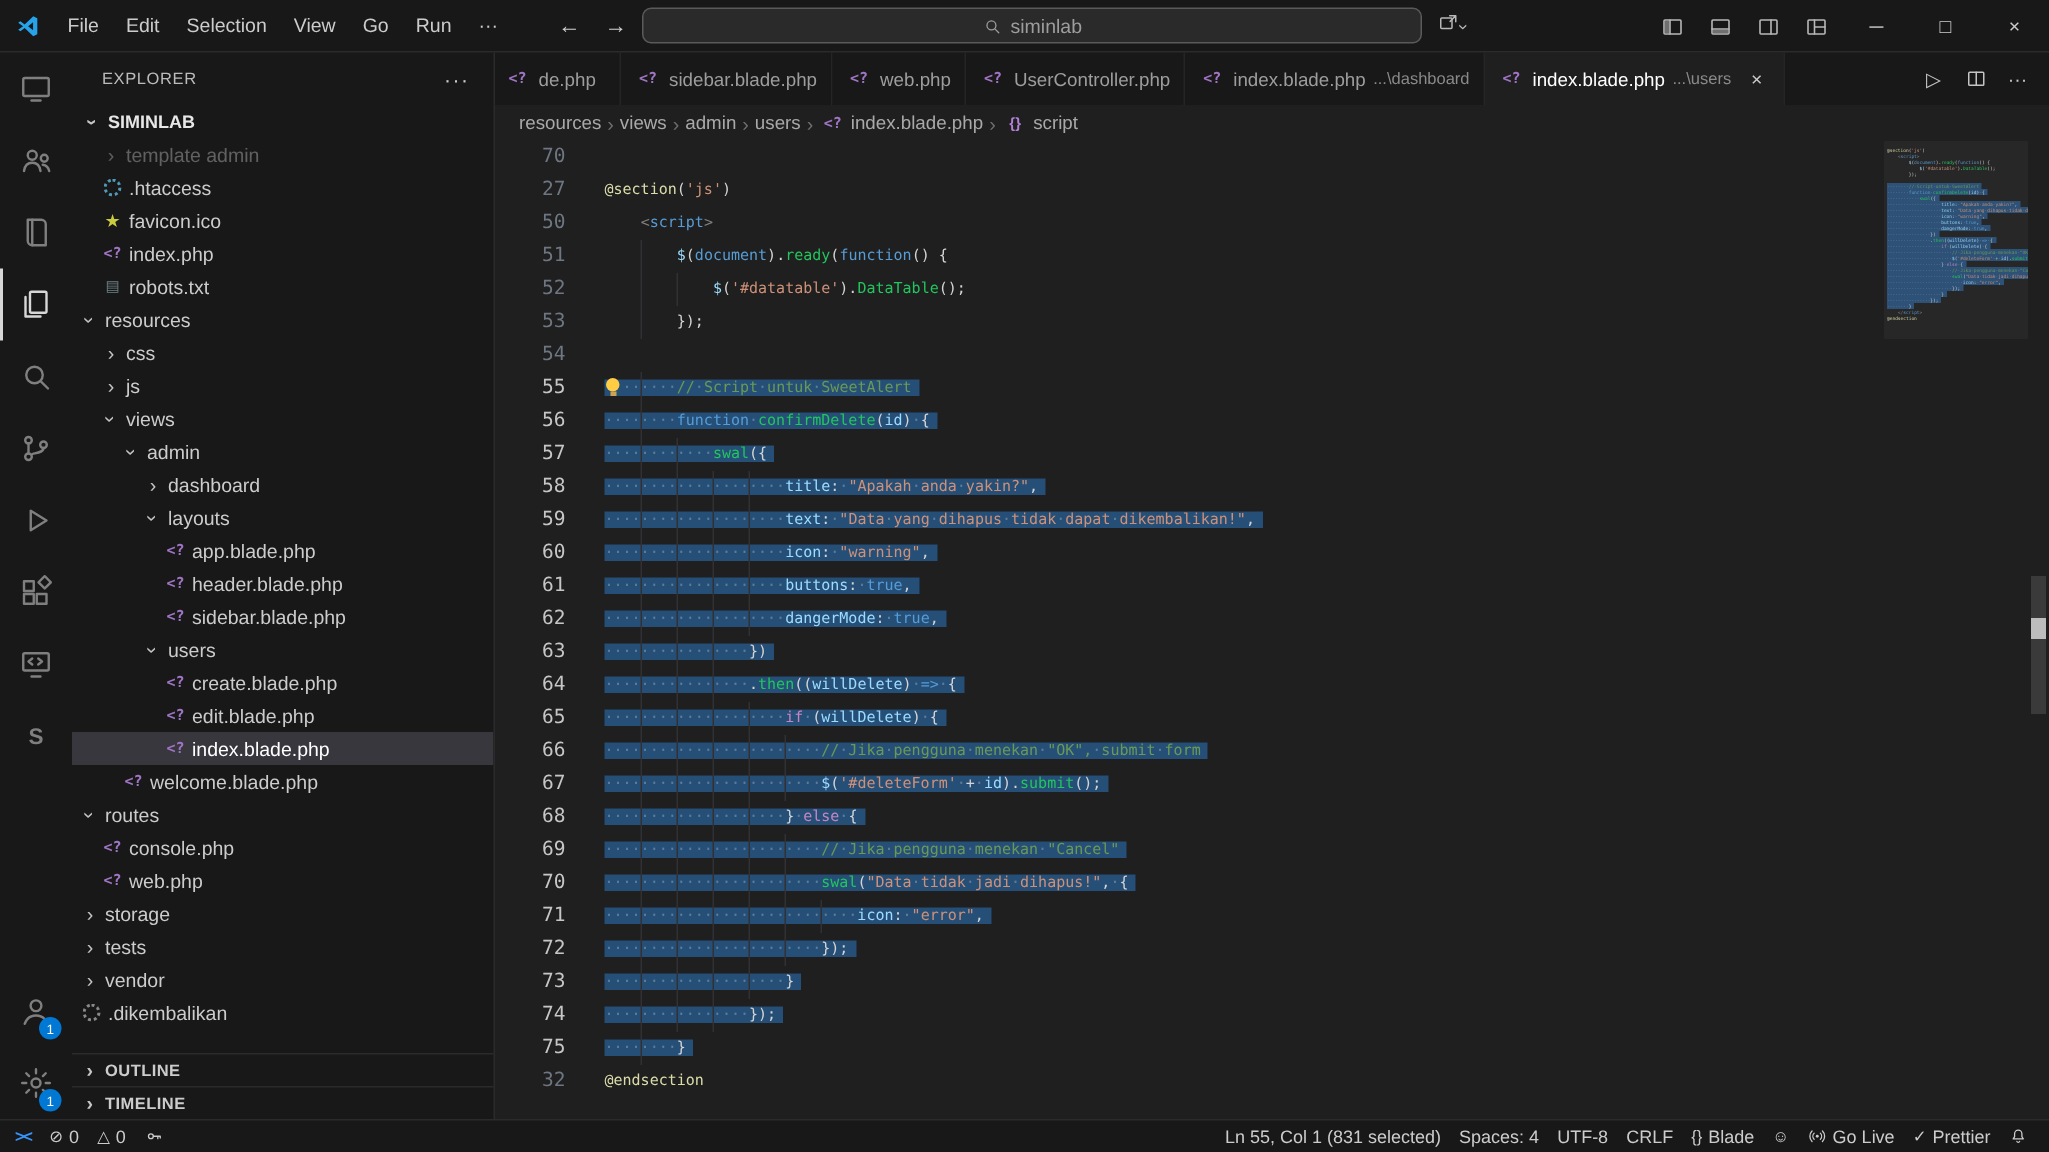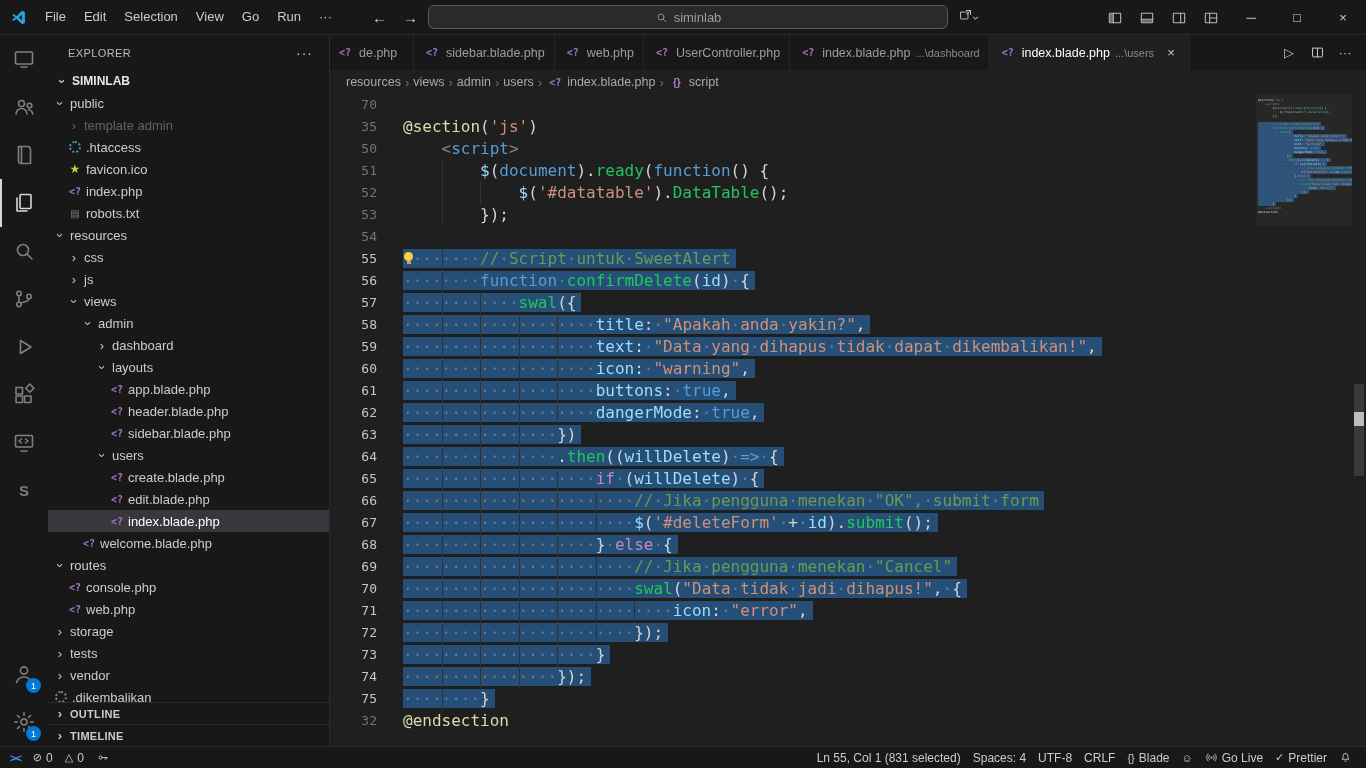--- a/index.html
+++ b/index.html
@@ -67,21 +67,21 @@
 .ea-btn{width:26px;height:26px;display:flex;align-items:center;justify-content:center;font-size:13px}
 .ea-btn svg{width:15px;height:15px}
 .breadcrumbs{height:24px;display:flex;align-items:center;padding-left:16px;font-size:12.5px;color:#a9a9a9;gap:4px;flex:none;background:#1f1f1f}
 .bc-sep{color:#6e6e6e;font-size:13px}
 .bc-item{display:flex;align-items:center;gap:3px}
 .codewrap{flex:1;display:flex;min-height:0}
 .codearea{flex:1;overflow:hidden;min-width:0}
 .code-line{display:flex;height:22px;white-space:pre}
 .ln{width:47px;flex:none;text-align:right;font-family:"DejaVu Sans Mono",monospace;font-size:13px;line-height:22px;color:#6e7681}
 .code-line.sel .ln{color:#c6c6c6}
-.lt{margin-left:26px;font-family:"DejaVu Sans Mono",monospace;font-size:16px;line-height:22px;position:relative;color:#d4d4d4}
+.lt{margin-left:26px;font-family:"DejaVu Sans Mono",monospace;font-size:10px;line-height:22px;position:relative;color:#d4d4d4}
 .selspan{background:#264f78;padding-right:5px}
 .guide{position:absolute;top:0;bottom:0;width:1px;background:#313135}
 .ws{color:rgba(220,220,220,.32)}
 .tk-p{color:#d4d4d4}.tk-k{color:#569cd6}.tk-c{color:#c586c0}.tk-f{color:#22c55e}.tk-s{color:#ce9178}
 .tk-m{color:#6a9955}.tk-v{color:#9cdcfe}.tk-b{color:#808080}.tk-t{color:#569cd6}.tk-d{color:#dcdcaa}
 .bulb{position:absolute;left:1px;top:4px;width:9px;height:9px;border-radius:50%;background:#ffcc44;z-index:3}
 .bulb::after{content:"";position:absolute;left:2.5px;top:9px;width:4px;height:3px;background:#caa355}
 .minimap{width:96px;flex:none;position:relative;overflow:hidden;background:#1f1f1f}
 .minimap .code-line{height:4px}
 .minimap .lt{margin-left:2px;font-size:3px;line-height:4px}
@@ -264,24 +264,20 @@
     <div class="sidebar" data-name="explorer-sidebar">
       <div class="sb-header" data-name="sidebar-header">
         <span class="sb-title" data-name="sidebar-title">EXPLORER</span>
         <span class="sb-more" data-name="sidebar-more-actions">···</span>
       </div>
       <div class="project-row" data-name="project-root-row">
         <span class="twistie open" data-name="chevron-icon">›</span>
         <span class="tree-label" data-name="project-name">SIMINLAB</span>
       </div>
       <div class="tree" data-name="file-tree">
-          <div class="tree-row" data-name="folder-public" style="padding-left: 4px;">
-            <span class="twistie open" data-name="chevron-icon">›</span>
-            <span class="tree-label" data-name="item-label">public</span>
-          </div>
           <div class="tree-row dim" data-name="folder-template-admin" style="padding-left: 18px;">
             <span class="twistie" data-name="chevron-icon">›</span>
             <span class="tree-label" data-name="item-label">template admin</span>
           </div>
           <div class="tree-row" data-name="file-htaccess" style="padding-left: 18px;">
             <span class="fi fi-gear-blue" data-name="gear-icon"></span>
             <span class="tree-label" data-name="item-label">.htaccess</span>
           </div>
           <div class="tree-row" data-name="file-favicon-ico" style="padding-left: 18px;">
             <span class="fi fi-star" data-name="star-icon">★</span>
@@ -461,21 +457,21 @@
           </span>
           <span class="bc-sep" data-name="chevron-right-icon">›</span>
           <span class="bc-item" data-name="breadcrumb-script">
             <span class="fi fi-symbol" data-name="symbol-module-icon">{}</span>
             <span data-name="breadcrumb-label">script</span>
           </span>
         </div>
       <div class="codewrap" data-name="code-region">
         <div class="codearea" data-name="code-editor">
             <div class="code-line" data-name="code-line-48"><div class="ln" data-name="line-number">70</div><div class="lt" data-name="line-text"></div></div>
-            <div class="code-line" data-name="code-line-49"><div class="ln" data-name="line-number">35</div><div class="lt" data-name="line-text"><span class="tk-d" data-name="code-token">@section</span><span class="tk-p" data-name="code-token">(</span><span class="tk-s" data-name="code-token">'js'</span><span class="tk-p" data-name="code-token">)</span></div></div>
+            <div class="code-line" data-name="code-line-49"><div class="ln" data-name="line-number">27</div><div class="lt" data-name="line-text"><span class="tk-d" data-name="code-token">@section</span><span class="tk-p" data-name="code-token">(</span><span class="tk-s" data-name="code-token">'js'</span><span class="tk-p" data-name="code-token">)</span></div></div>
             <div class="code-line" data-name="code-line-50"><div class="ln" data-name="line-number">50</div><div class="lt" data-name="line-text"><span class="tk-p" data-name="code-token">    </span><span class="tk-b" data-name="code-token">&lt;</span><span class="tk-t" data-name="code-token">script</span><span class="tk-b" data-name="code-token">&gt;</span></div></div>
             <div class="code-line" data-name="code-line-51"><div class="ln" data-name="line-number">51</div><div class="lt" data-name="line-text"><span class="guide" data-name="indent-guide" style="left: 4ch;"></span><span class="tk-p" data-name="code-token">        </span><span class="tk-v" data-name="code-token">$</span><span class="tk-p" data-name="code-token">(</span><span class="tk-k" data-name="code-token">document</span><span class="tk-p" data-name="code-token">).</span><span class="tk-f" data-name="code-token">ready</span><span class="tk-p" data-name="code-token">(</span><span class="tk-k" data-name="code-token">function</span><span class="tk-p" data-name="code-token">() {</span></div></div>
             <div class="code-line" data-name="code-line-52"><div class="ln" data-name="line-number">52</div><div class="lt" data-name="line-text"><span class="guide" data-name="indent-guide" style="left: 4ch;"></span><span class="guide" data-name="indent-guide" style="left: 8ch;"></span><span class="tk-p" data-name="code-token">            </span><span class="tk-v" data-name="code-token">$</span><span class="tk-p" data-name="code-token">(</span><span class="tk-s" data-name="code-token">'#datatable'</span><span class="tk-p" data-name="code-token">).</span><span class="tk-f" data-name="code-token">DataTable</span><span class="tk-p" data-name="code-token">();</span></div></div>
             <div class="code-line" data-name="code-line-53"><div class="ln" data-name="line-number">53</div><div class="lt" data-name="line-text"><span class="guide" data-name="indent-guide" style="left: 4ch;"></span><span class="tk-p" data-name="code-token">        });</span></div></div>
             <div class="code-line" data-name="code-line-54"><div class="ln" data-name="line-number">54</div><div class="lt" data-name="line-text"></div></div>
             <div class="code-line sel" data-name="code-line-55"><div class="ln" data-name="line-number">55</div><div class="lt" data-name="line-text"><span class="guide" data-name="indent-guide" style="left: 4ch;"></span><span class="selspan" data-name="selection-highlight"><span class="ws" data-name="whitespace-dots">········</span><span class="tk-m" data-name="code-token">//</span><span class="ws" data-name="whitespace-dots">·</span><span class="tk-m" data-name="code-token">Script</span><span class="ws" data-name="whitespace-dots">·</span><span class="tk-m" data-name="code-token">untuk</span><span class="ws" data-name="whitespace-dots">·</span><span class="tk-m" data-name="code-token">SweetAlert</span></span><span class="bulb" data-name="lightbulb-icon"></span></div></div>
             <div class="code-line sel" data-name="code-line-56"><div class="ln" data-name="line-number">56</div><div class="lt" data-name="line-text"><span class="guide" data-name="indent-guide" style="left: 4ch;"></span><span class="selspan" data-name="selection-highlight"><span class="ws" data-name="whitespace-dots">········</span><span class="tk-k" data-name="code-token">function</span><span class="ws" data-name="whitespace-dots">·</span><span class="tk-f" data-name="code-token">confirmDelete</span><span class="tk-p" data-name="code-token">(</span><span class="tk-v" data-name="code-token">id</span><span class="tk-p" data-name="code-token">)</span><span class="ws" data-name="whitespace-dots">·</span><span class="tk-p" data-name="code-token">{</span></span></div></div>
             <div class="code-line sel" data-name="code-line-57"><div class="ln" data-name="line-number">57</div><div class="lt" data-name="line-text"><span class="guide" data-name="indent-guide" style="left: 4ch;"></span><span class="guide" data-name="indent-guide" style="left: 8ch;"></span><span class="selspan" data-name="selection-highlight"><span class="ws" data-name="whitespace-dots">············</span><span class="tk-f" data-name="code-token">swal</span><span class="tk-p" data-name="code-token">({</span></span></div></div>
             <div class="code-line sel" data-name="code-line-58"><div class="ln" data-name="line-number">58</div><div class="lt" data-name="line-text"><span class="guide" data-name="indent-guide" style="left: 4ch;"></span><span class="guide" data-name="indent-guide" style="left: 8ch;"></span><span class="guide" data-name="indent-guide" style="left: 12ch;"></span><span class="guide" data-name="indent-guide" style="left: 16ch;"></span><span class="selspan" data-name="selection-highlight"><span class="ws" data-name="whitespace-dots">····················</span><span class="tk-v" data-name="code-token">title</span><span class="tk-p" data-name="code-token">:</span><span class="ws" data-name="whitespace-dots">·</span><span class="tk-s" data-name="code-token">"Apakah</span><span class="ws" data-name="whitespace-dots">·</span><span class="tk-s" data-name="code-token">anda</span><span class="ws" data-name="whitespace-dots">·</span><span class="tk-s" data-name="code-token">yakin?"</span><span class="tk-p" data-name="code-token">,</span></span></div></div>
             <div class="code-line sel" data-name="code-line-59"><div class="ln" data-name="line-number">59</div><div class="lt" data-name="line-text"><span class="guide" data-name="indent-guide" style="left: 4ch;"></span><span class="guide" data-name="indent-guide" style="left: 8ch;"></span><span class="guide" data-name="indent-guide" style="left: 12ch;"></span><span class="guide" data-name="indent-guide" style="left: 16ch;"></span><span class="selspan" data-name="selection-highlight"><span class="ws" data-name="whitespace-dots">····················</span><span class="tk-v" data-name="code-token">text</span><span class="tk-p" data-name="code-token">:</span><span class="ws" data-name="whitespace-dots">·</span><span class="tk-s" data-name="code-token">"Data</span><span class="ws" data-name="whitespace-dots">·</span><span class="tk-s" data-name="code-token">yang</span><span class="ws" data-name="whitespace-dots">·</span><span class="tk-s" data-name="code-token">dihapus</span><span class="ws" data-name="whitespace-dots">·</span><span class="tk-s" data-name="code-token">tidak</span><span class="ws" data-name="whitespace-dots">·</span><span class="tk-s" data-name="code-token">dapat</span><span class="ws" data-name="whitespace-dots">·</span><span class="tk-s" data-name="code-token">dikembalikan!"</span><span class="tk-p" data-name="code-token">,</span></span></div></div>

